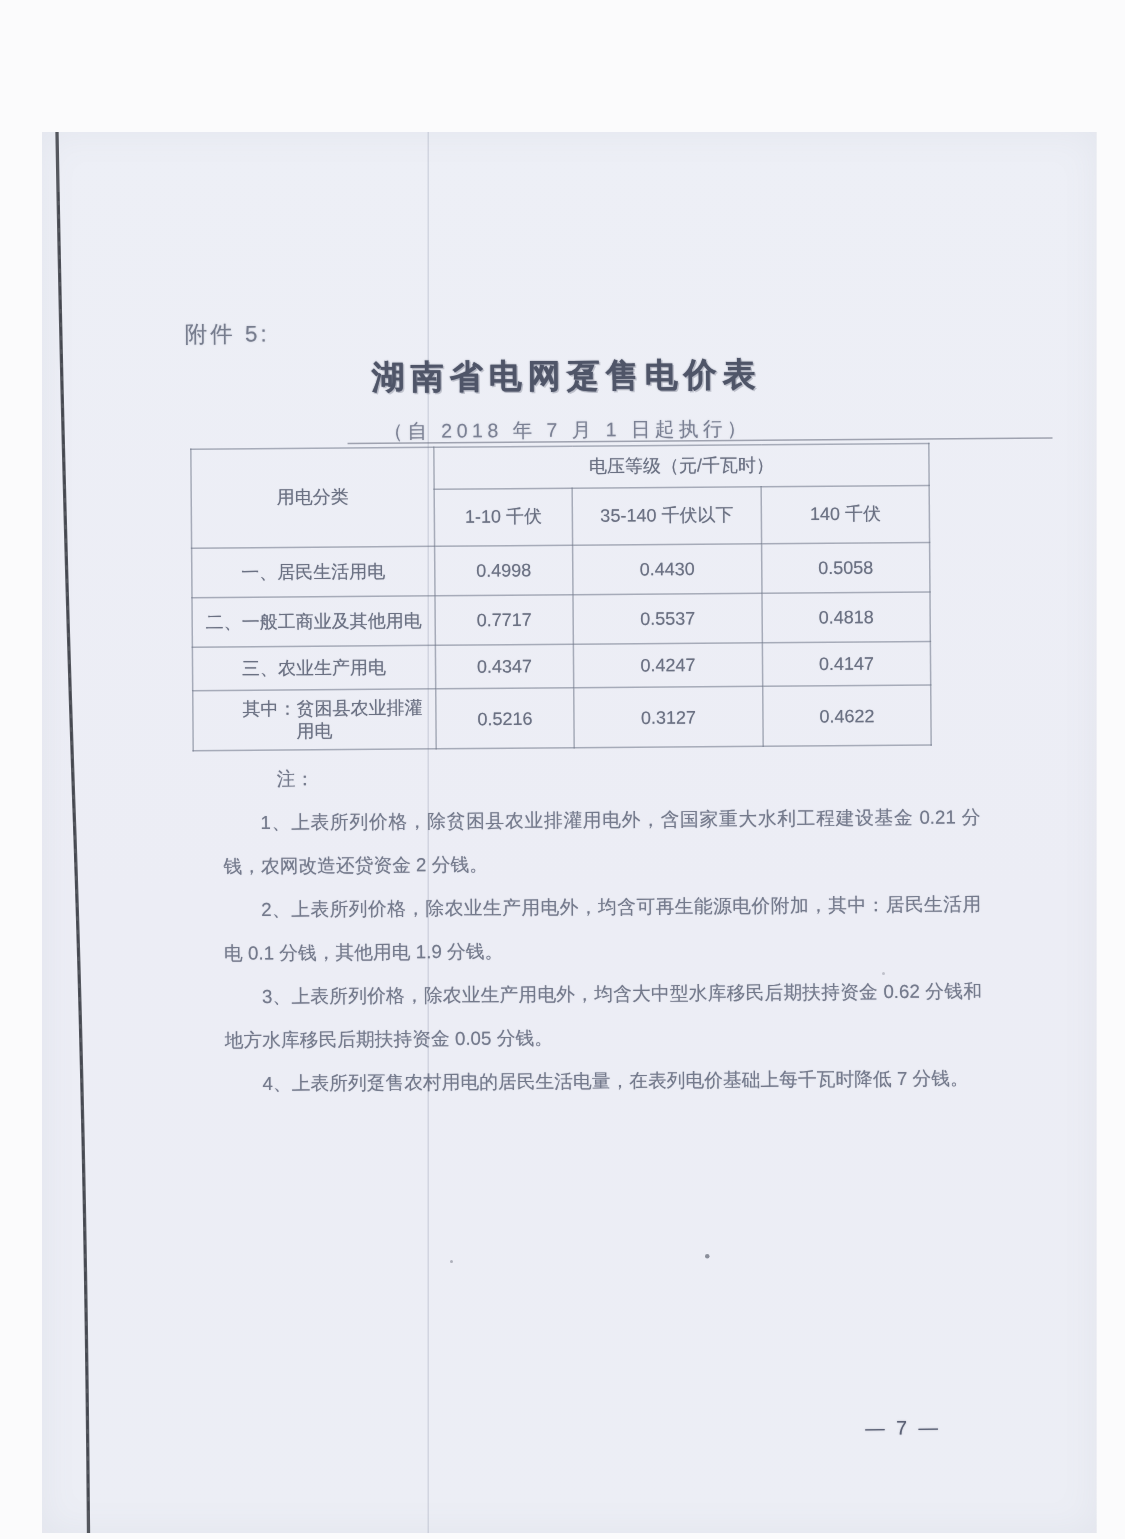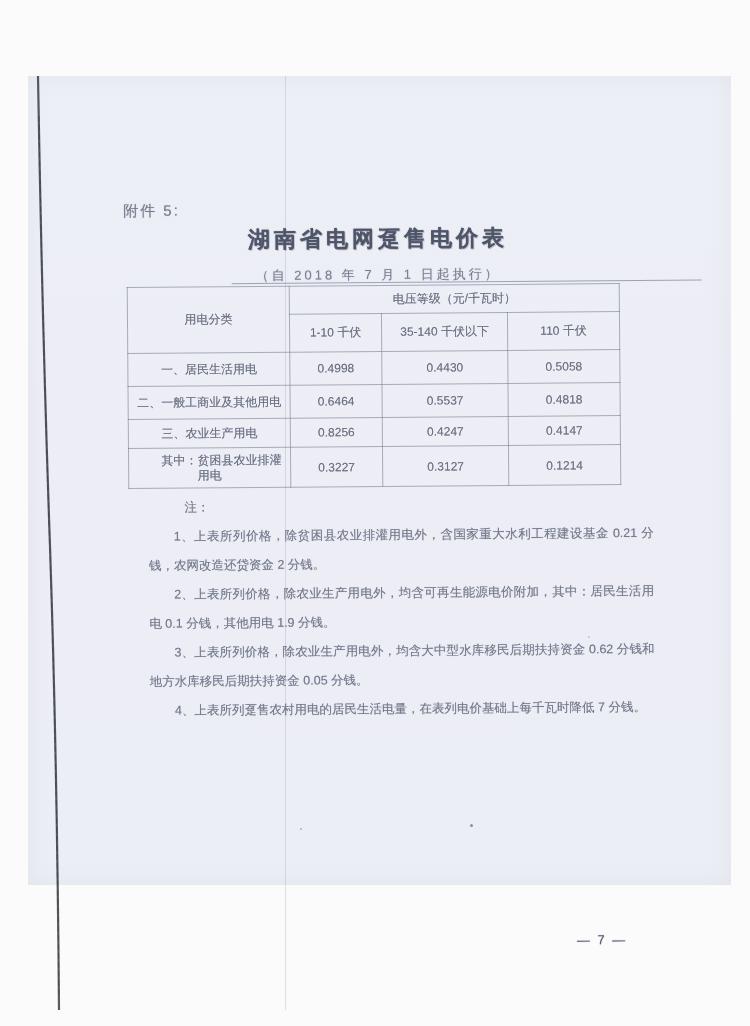--- a/index.html
+++ b/index.html
@@ -4,21 +4,21 @@
 <style>
   * { margin:0; padding:0; box-sizing:border-box; }
   html,body{
     width:750px; height:1026px; overflow:hidden;
     background:#fbfbfc;
     font-family:"Liberation Sans","DejaVu Sans",sans-serif;
   }
   .scan{ position:relative; width:750px; height:1026px; }
   
   .paper{
-    position:absolute; left:28px; top:76px; width:703px; height:809px;
+    position:absolute; left:28px; top:88px; width:703px; height:934px;
     background:linear-gradient(180deg,#edeff6 0%,#ecedf5 55%,#eceef5 100%);
     box-shadow:inset 0 0 25px rgba(120,125,145,0.08);
   }
   
   .edge-svg{ position:absolute; left:0; top:0; width:80px; height:934px; }
   
   .fold{
     position:absolute; left:257px; top:0; width:1px; height:934px;
     background:rgba(150,155,175,0.30);
   }
@@ -106,45 +106,45 @@
             <col style="width:112px">
         </colgroup>
         <tbody>
             <tr style="height:28px;">
           <td rowspan="2">用电分类</td>
           <td colspan="3">电压等级（元/千瓦时）</td>
         </tr>
         <tr style="height:38px;">
           <td>1-10 千伏</td>
           <td>35-140 千伏以下</td>
-          <td>110 千伏</td>
+          <td>140 千伏</td>
         </tr>
         <tr style="height:33px;">
           <td class="cat">一、居民生活用电</td>
           <td>0.4998</td>
           <td>0.4430</td>
           <td>0.5058</td>
         </tr>
         <tr style="height:33px;">
           <td class="cat">二、一般工商业及其他用电</td>
-          <td>0.6464</td>
+          <td>0.7717</td>
           <td>0.5537</td>
           <td>0.4818</td>
         </tr>
         <tr style="height:29px;">
           <td class="cat">三、农业生产用电</td>
-          <td>0.8256</td>
+          <td>0.4347</td>
           <td>0.4247</td>
           <td>0.4147</td>
         </tr>
         <tr style="height:40px;">
           <td class="cat-wrap">其中：贫困县农业排灌用电</td>
-          <td>0.3227</td>
+          <td>0.5216</td>
           <td>0.3127</td>
-          <td>0.1214</td>
+          <td>0.4622</td>
         </tr>
       </tbody>
         </table>
 
       <div class="notes">
         <div class="note-label">注：</div>
         <p>1、上表所列价格，除贫困县农业排灌用电外，含国家重大水利工程建设基金 0.21 分钱，农网改造还贷资金 2 分钱。</p>
         <p>2、上表所列价格，除农业生产用电外，均含可再生能源电价附加，其中：居民生活用电 0.1 分钱，其他用电 1.9 分钱。</p>
         <p>3、上表所列价格，除农业生产用电外，均含大中型水库移民后期扶持资金 0.62 分钱和地方水库移民后期扶持资金 0.05 分钱。</p>
         <p>4、上表所列趸售农村用电的居民生活电量，在表列电价基础上每千瓦时降低 7 分钱。</p>

